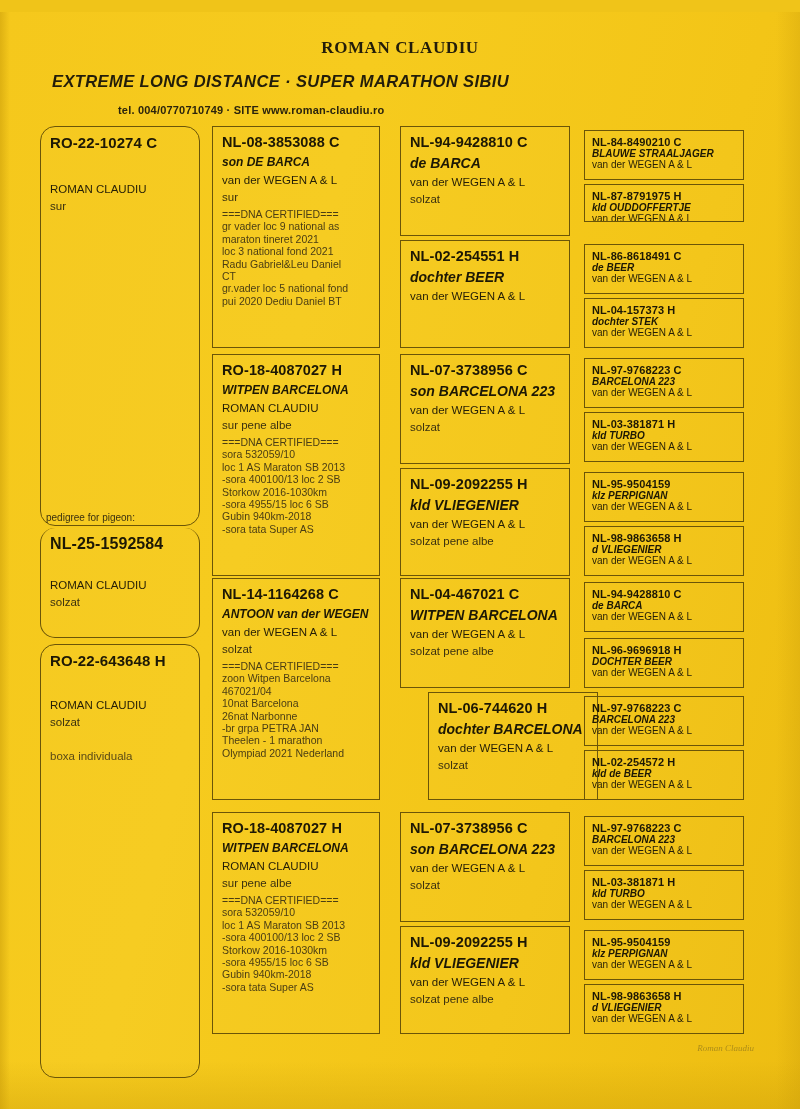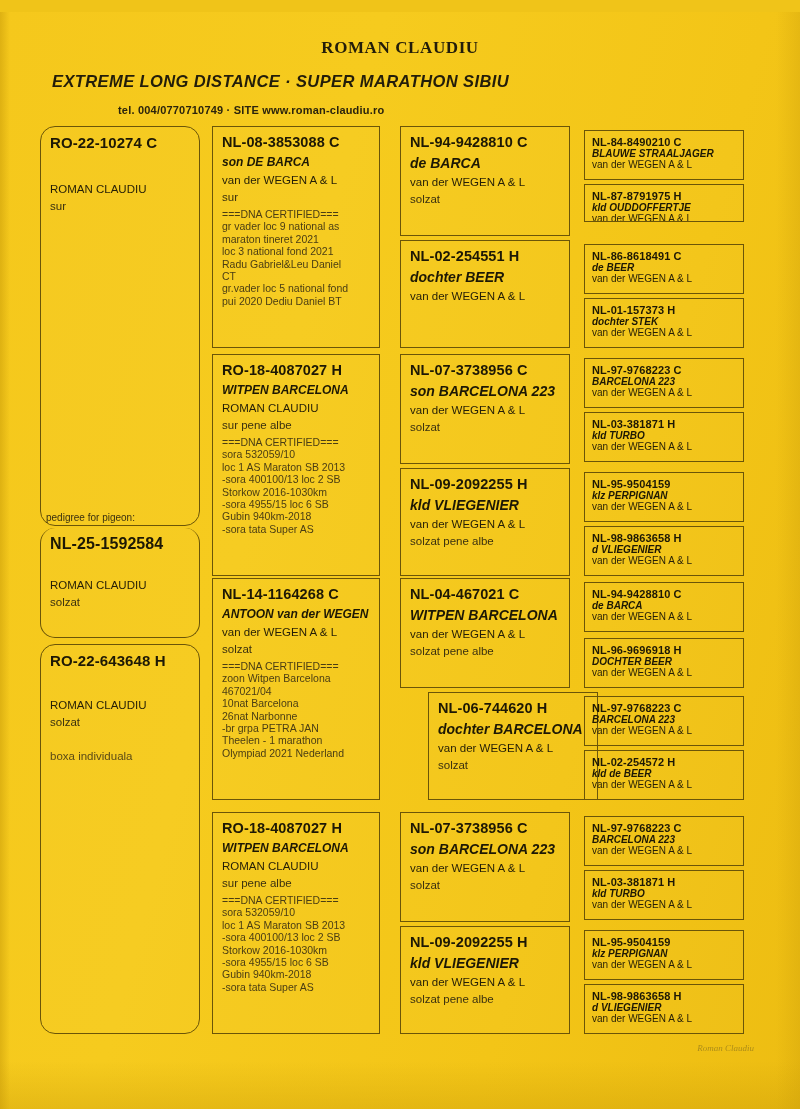--- a/index.html
+++ b/index.html
@@ -173,21 +173,21 @@
   </div>
 
   <div class="pedigree-label">pedigree for pigeon:</div>
 
   <div class="box c1 pad" style="top:516px; height:110px; border-top:none;">
     <div class="ring line" style="font-size:16px;">NL-25-1592584</div>
     <div class="own line" style="margin-top:26px;">ROMAN CLAUDIU</div>
     <div class="note line">solzat</div>
   </div>
 
-  <div class="box c1 pad" style="top:632px; height:390px;">
+  <div class="box c1 pad" style="top:632px; height:434px;">
     <div class="ring line">RO-22-643648 H</div>
     <div class="own line" style="margin-top:30px;">ROMAN CLAUDIU</div>
     <div class="note line">solzat</div>
     <div class="note line" style="margin-top:22px; color:#5a4a16;">boxa individuala</div>
   </div>
 
   <div class="box c2 pad clip" style="top:114px; height:222px;">
     <div class="ring line">NL-08-3853088 C</div>
     <div class="nm line">son DE BARCA</div>
     <div class="own line">van der WEGEN A &amp; L</div>
@@ -305,21 +305,21 @@
     <div class="ring">NL-87-8791975 H</div>
     <div class="nm">kld OUDDOFFERTJE</div>
     <div class="own">van der WEGEN A &amp; L</div>
   </div>
   <div class="box c4 pad4 clip" style="top:232px; height:50px;">
     <div class="ring">NL-86-8618491 C</div>
     <div class="nm">de BEER</div>
     <div class="own">van der WEGEN A &amp; L</div>
   </div>
   <div class="box c4 pad4 clip" style="top:286px; height:50px;">
-    <div class="ring">NL-01-157373 H</div>
+    <div class="ring">NL-04-157373 H</div>
     <div class="nm">dochter STEK</div>
     <div class="own">van der WEGEN A &amp; L</div>
   </div>
   <div class="box c4 pad4 clip" style="top:346px; height:50px;">
     <div class="ring">NL-97-9768223 C</div>
     <div class="nm">BARCELONA 223</div>
     <div class="own">van der WEGEN A &amp; L</div>
   </div>
   <div class="box c4 pad4 clip" style="top:400px; height:50px;">
     <div class="ring">NL-03-381871 H</div>

